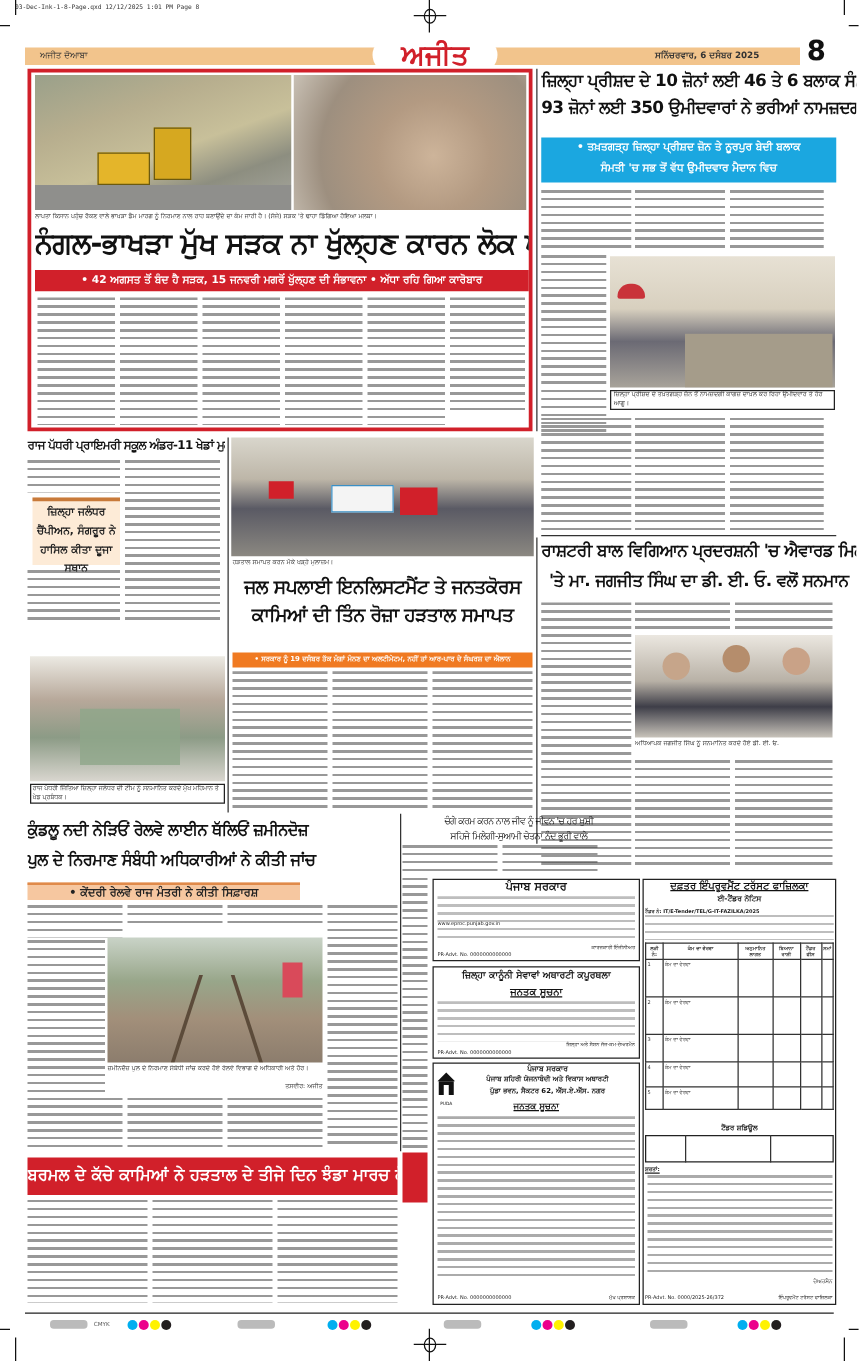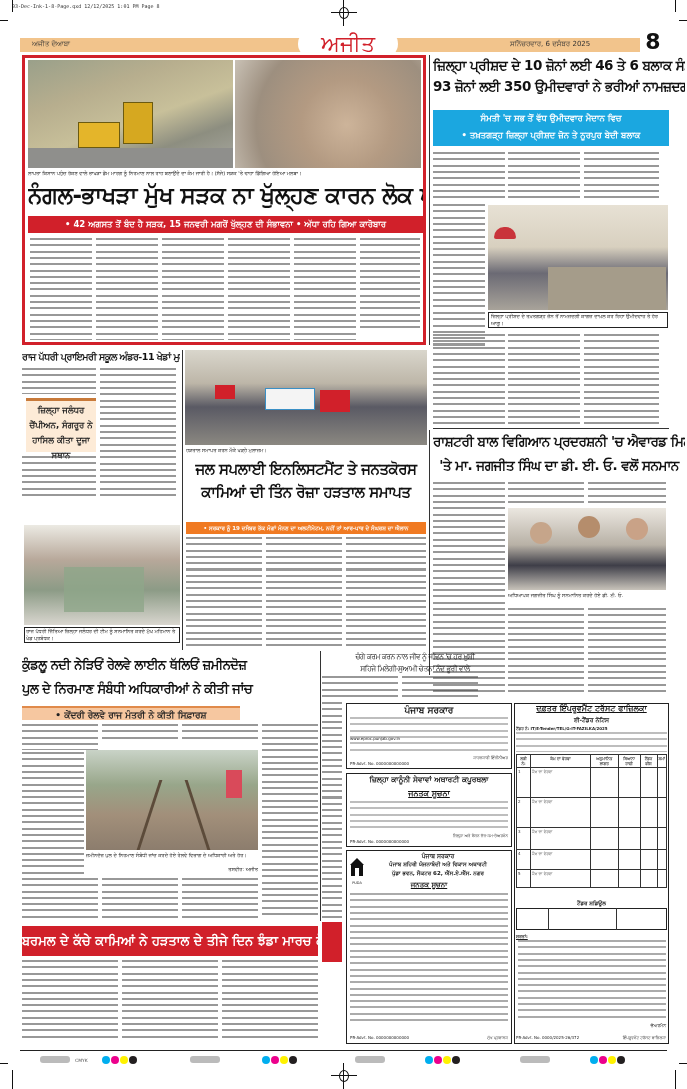--- a/index.html
+++ b/index.html
@@ -6,22 +6,22 @@
 body{width:687px;height:1089px;background:#fff;position:relative;overflow:hidden;font-family:"DejaVu Sans",sans-serif;color:#111}
 .abs{position:absolute}
 .slug{left:12px;top:3px;font-size:5px;color:#333;font-family:"DejaVu Sans Mono",monospace}
 .crop{position:absolute;background:#111}
 .reg{position:absolute;width:26px;height:26px}
 .reg:before{content:"";position:absolute;left:0;top:12px;width:26px;height:1px;background:#111}
 .reg:after{content:"";position:absolute;left:12px;top:0;width:1px;height:26px;background:#111}
 .reg span{position:absolute;left:8px;top:7px;width:10px;height:12px;border:1px solid #111;border-radius:50%}
 .mast{left:20px;top:38px;width:645px;height:14px;background:#f2c48c}
 .mast-left{left:32px;top:40px;font-size:7px;color:#333;font-weight:normal}
-.mast-right{left:510px;top:40px;font-size:7px;color:#333;font-weight:normal}
-.logo{left:298px;top:30px;width:100px;height:28px;background:#fff;border-radius:14px;text-align:center;font-size:22px;font-weight:normal;color:#d1202a;line-height:28px;font-family:"DejaVu Serif",serif}
+.mast-right{left:524px;top:40px;font-size:7px;color:#333;font-weight:bold}
+.logo{left:298px;top:30px;width:100px;height:28px;background:#fff;border-radius:14px;text-align:center;font-size:22px;font-weight:bold;color:#d1202a;line-height:28px;font-family:"DejaVu Serif",serif}
 .pageno{left:640px;top:30px;width:26px;font-size:22px;font-weight:bold;color:#111;background:#fff;text-align:center;line-height:24px}
 .redbox{left:22px;top:55px;width:404px;height:290px;border:3px solid #d1202a}
 .photo{position:absolute;overflow:hidden}
 .photo.hill{background:linear-gradient(160deg,#9aa08a 0%,#b7ae8e 30%,#c8c09a 55%,#8d8e80 75%,#a9a9a1 100%)}
 .photo.rubble{background:radial-gradient(circle at 60% 60%,#cdb49a 0%,#b39a82 35%,#9d8f7f 70%,#c9c1b5 100%)}
 .photo.crowd{background:linear-gradient(180deg,#d9d6cc 0%,#bdb6a8 35%,#5a5a64 60%,#8b8881 100%)}
 .photo.office{background:linear-gradient(180deg,#e7e1d4 0%,#d8d0bf 40%,#6b6a74 65%,#a8a39a 100%)}
 .photo.kids{background:linear-gradient(180deg,#eceae3 0%,#b7a89a 35%,#8c9b86 65%,#d9d6cf 100%)}
 .photo.rail{background:linear-gradient(180deg,#c9d3c7 0%,#98a68a 35%,#a28f7a 65%,#8c7d6d 100%)}
 .photo.award{background:linear-gradient(180deg,#ebe7e0 0%,#b8b1a6 45%,#3e3e48 70%,#c8c3ba 100%)}
@@ -76,22 +76,22 @@
 <div class="lines" style="left:228px;top:238px;width:62px;height:102px"></div>
 <div class="lines" style="left:294px;top:238px;width:62px;height:102px"></div>
 <div class="lines" style="left:360px;top:238px;width:60px;height:92px"></div>
 <div class="txt" style="left:30px;top:238px;width:0;height:0">ਨੰਗਲ, 5 ਦਸੰਬਰ (ਗੁਰਪ੍ਰੀਤ ਸਿੰਘ ਗਰੇਵਾਲ)-ਨਿਵਾਸ ਅਤੇ ਭਾਖੜਾ ਵਿਚਕਾਰ ਮੁੱਖ ਸੜਕ ਦਾ ਖੁੱਲ੍ਹਣਾ ਹੁਣ ਲੋਕਾਂ ਲਈ ਪ੍ਰੇਸ਼ਾਨੀ ਦਾ ਕਾਰਨ ਬਣ ਗਿਆ ਹੈ। ਸੜਕ ਬੰਦ ਹੋਣ ਕਰਕੇ ਕਾਰੋਬਾਰ ਅੱਧਾ ਰਹਿ ਗਿਆ ਹੈ। 15 ਜਨਵਰੀ ਮਗਰੋਂ ਬੀ.ਬੀ.ਐਮ.ਬੀ. ਵਲੋਂ ਸੜਕ ਖੋਲ੍ਹਣ ਦੀ ਸੰਭਾਵਨਾ ਹੈ।</div>
 
 <div class="vr" style="left:429px;top:55px;height:290px"></div>
 
 <div class="hl" style="left:433px;top:55px;width:252px;font-size:13.5px;line-height:20px">ਜ਼ਿਲ੍ਹਾ ਪ੍ਰੀਸ਼ਦ ਦੇ 10 ਜ਼ੋਨਾਂ ਲਈ 46 ਤੇ 6 ਬਲਾਕ ਸੰਮਤੀਆਂ ਦੇ</div>
 <div class="hl" style="left:433px;top:76px;width:252px;font-size:13.5px;line-height:20px">93 ਜ਼ੋਨਾਂ ਲਈ 350 ਉਮੀਦਵਾਰਾਂ ਨੇ ਭਰੀਆਂ ਨਾਮਜ਼ਦਗੀਆਂ</div>
 <div class="bar" style="left:433px;top:110px;width:236px;height:36px;background:#1ba7e0;font-size:8.5px;line-height:17px;white-space:normal">
+  <div>• ਤਖ਼ਤਗੜ੍ਹ ਜ਼ਿਲ੍ਹਾ ਪ੍ਰੀਸ਼ਦ ਜ਼ੋਨ ਤੇ ਨੂਰਪੁਰ ਬੇਦੀ ਬਲਾਕ</div>
   <div>ਸੰਮਤੀ 'ਚ ਸਭ ਤੋਂ ਵੱਧ ਉਮੀਦਵਾਰ ਮੈਦਾਨ ਵਿਚ</div>
-  <div>• ਤਖ਼ਤਗੜ੍ਹ ਜ਼ਿਲ੍ਹਾ ਪ੍ਰੀਸ਼ਦ ਜ਼ੋਨ ਤੇ ਨੂਰਪੁਰ ਬੇਦੀ ਬਲਾਕ</div>
 </div>
 <div class="lines" style="left:433px;top:152px;width:72px;height:50px"></div>
 <div class="lines" style="left:508px;top:152px;width:72px;height:50px"></div>
 <div class="lines" style="left:584px;top:152px;width:75px;height:50px"></div>
 <div class="lines" style="left:433px;top:204px;width:52px;height:106px"></div>
 <div class="photo office" style="left:488px;top:205px;width:180px;height:105px">
   <div style="position:absolute;left:6px;top:22px;width:22px;height:12px;background:#c9333a;border-radius:10px 10px 2px 2px"></div>
   <div style="position:absolute;left:60px;top:62px;width:118px;height:43px;background:#a59c8a"></div>
 </div>
 <div class="box" style="left:488px;top:312px;width:180px;height:16px"></div>

